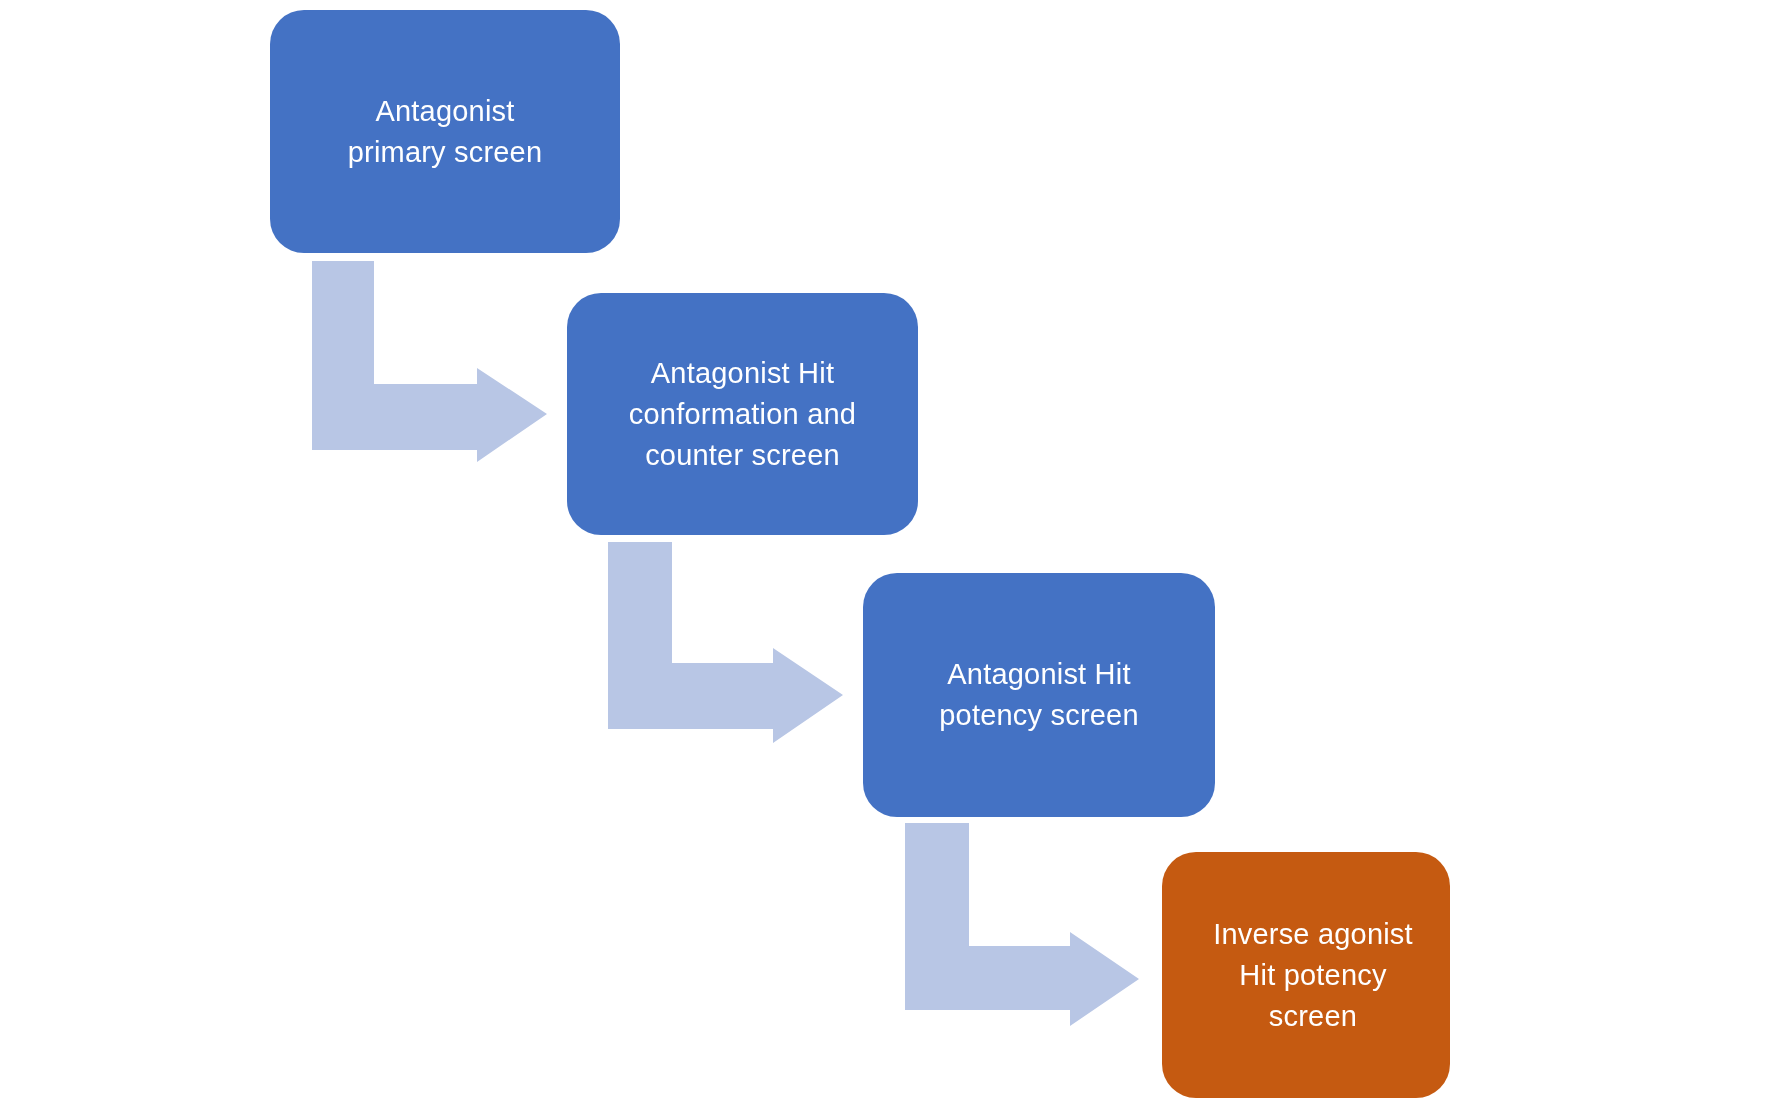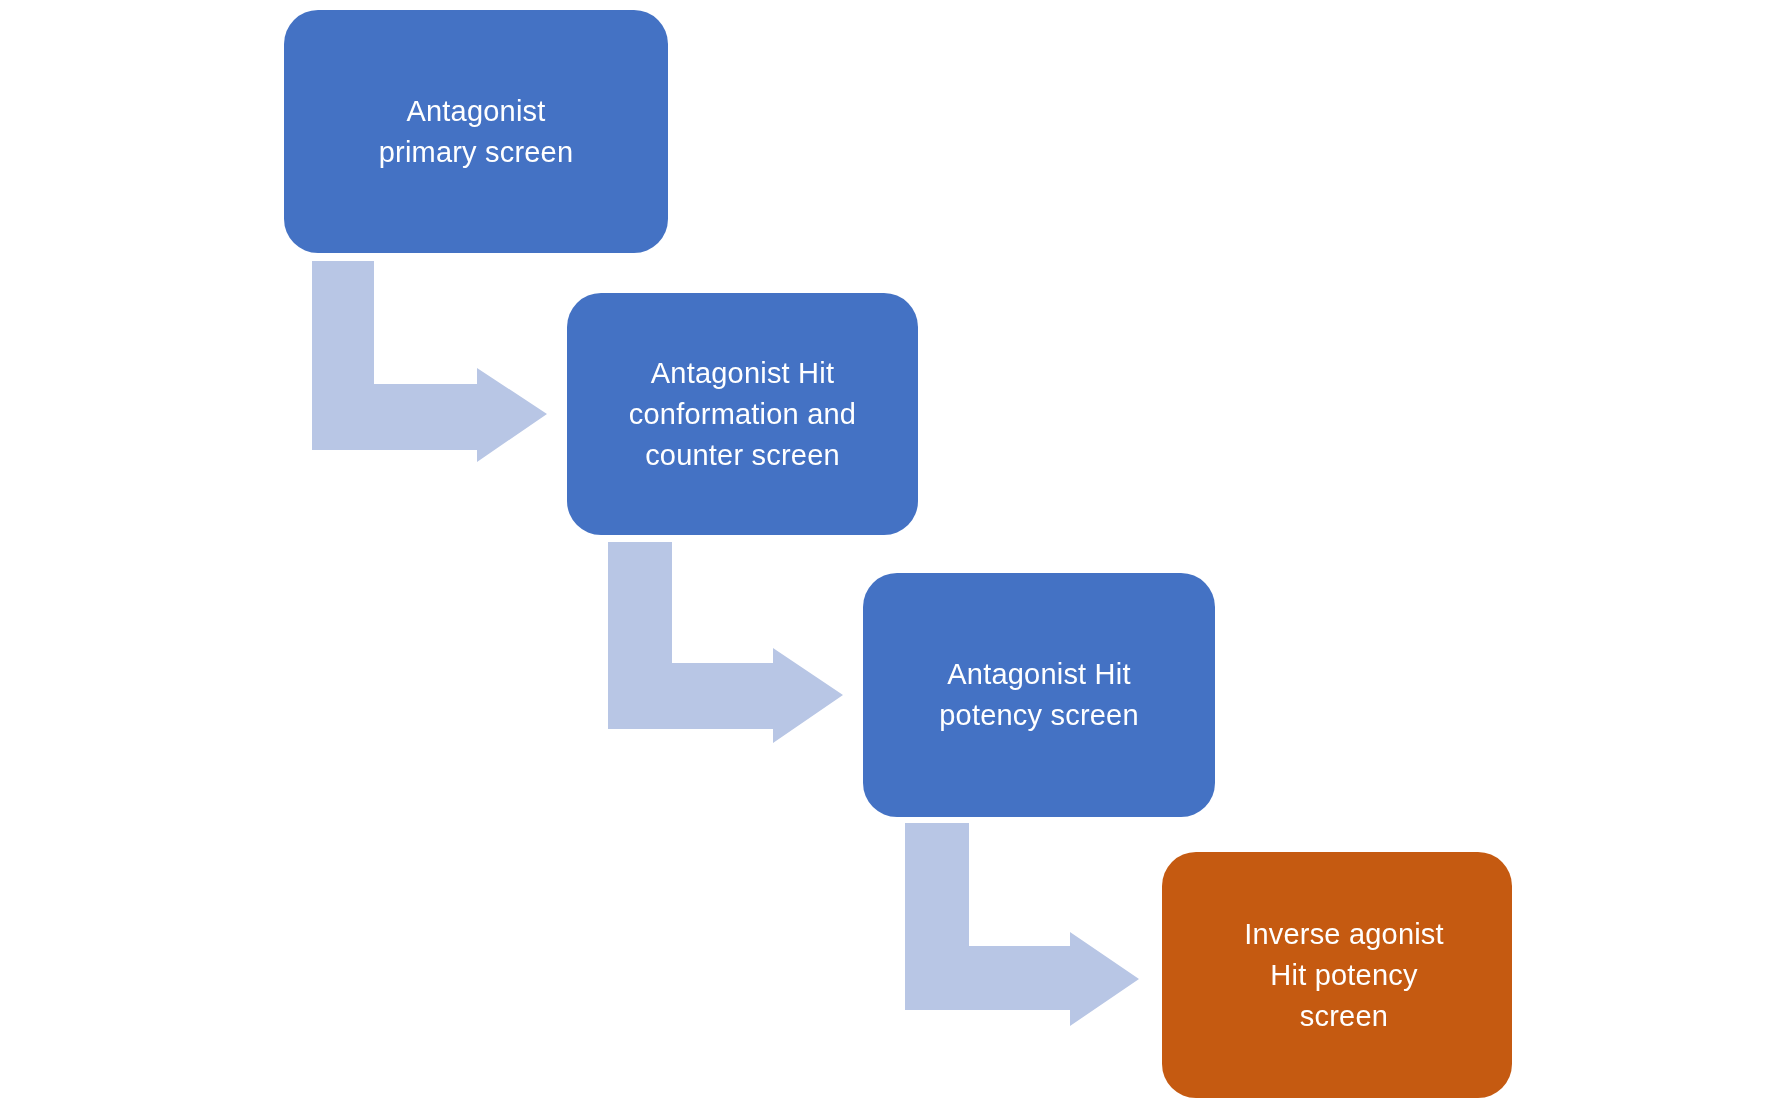--- a/index.html
+++ b/index.html
@@ -34,24 +34,24 @@
     padding: 10px 14px;
   }
   .node-label {
     color: #ffffff;
     font-size: 29px;
     line-height: 41px;
     white-space: pre-line;
     font-weight: 400;
     letter-spacing: 0.2px;
   }
-  .node-1 { left: 270px;  top: 10px;  width: 384px; height: 243px; margin-left: 14px; }
+  .node-1 { left: 270px;  top: 10px;  width: 350px; height: 243px; }
   .node-2 { left: 567px;  top: 293px; width: 351px; height: 242px; }
   .node-3 { left: 863px;  top: 573px; width: 352px; height: 244px; }
-  .node-4 { left: 1162px; top: 852px; width: 350px; height: 246px; padding-left: 28px; }
+  .node-4 { left: 1162px; top: 852px; width: 288px; height: 246px; padding-left: 28px; }
 </style>
 </head>
 <body>
 
 <div class="canvas">
 
   <svg class="arrows" viewBox="0 0 1781 1107" xmlns="http://www.w3.org/2000/svg" aria-hidden="true">
     <polygon points="312,261 374,261 374,384 477,384 477,368 547,414 477,462 477,450 312,450" fill="#b8c6e5"></polygon>
     <polygon points="608,542 672,542 672,663 773,663 773,648 843,695 773,743 773,729 608,729" fill="#b8c6e5"></polygon>
     <polygon points="905,823 969,823 969,946 1070,946 1070,932 1139,979 1070,1026 1070,1010 905,1010" fill="#b8c6e5"></polygon>

